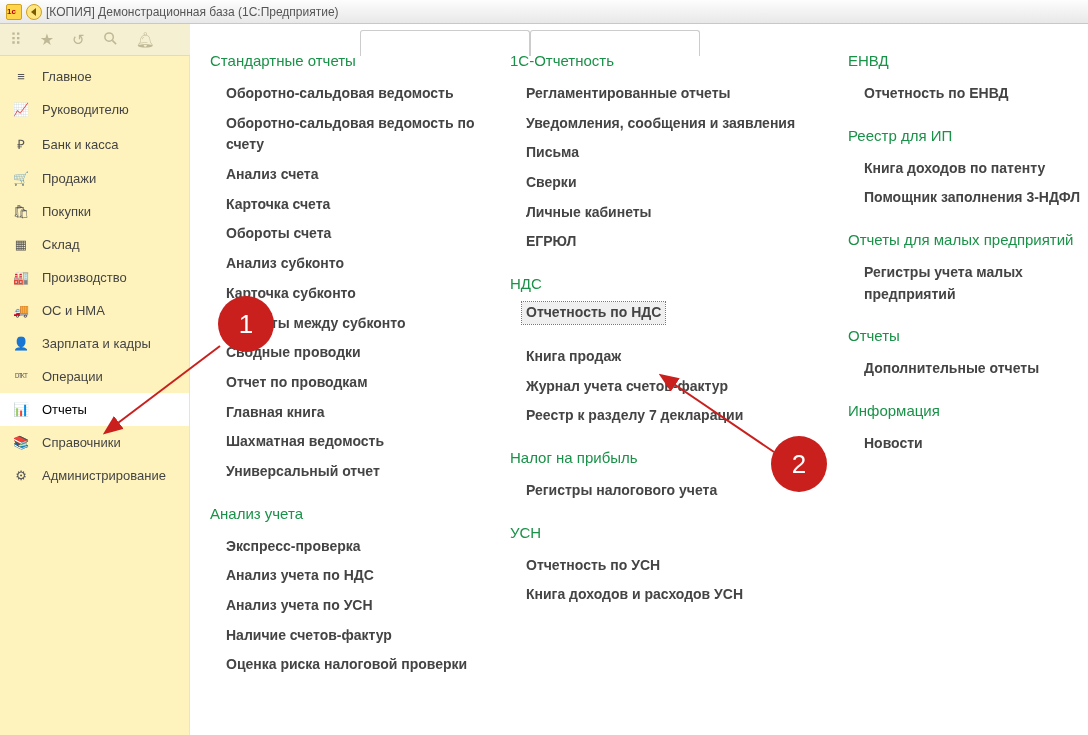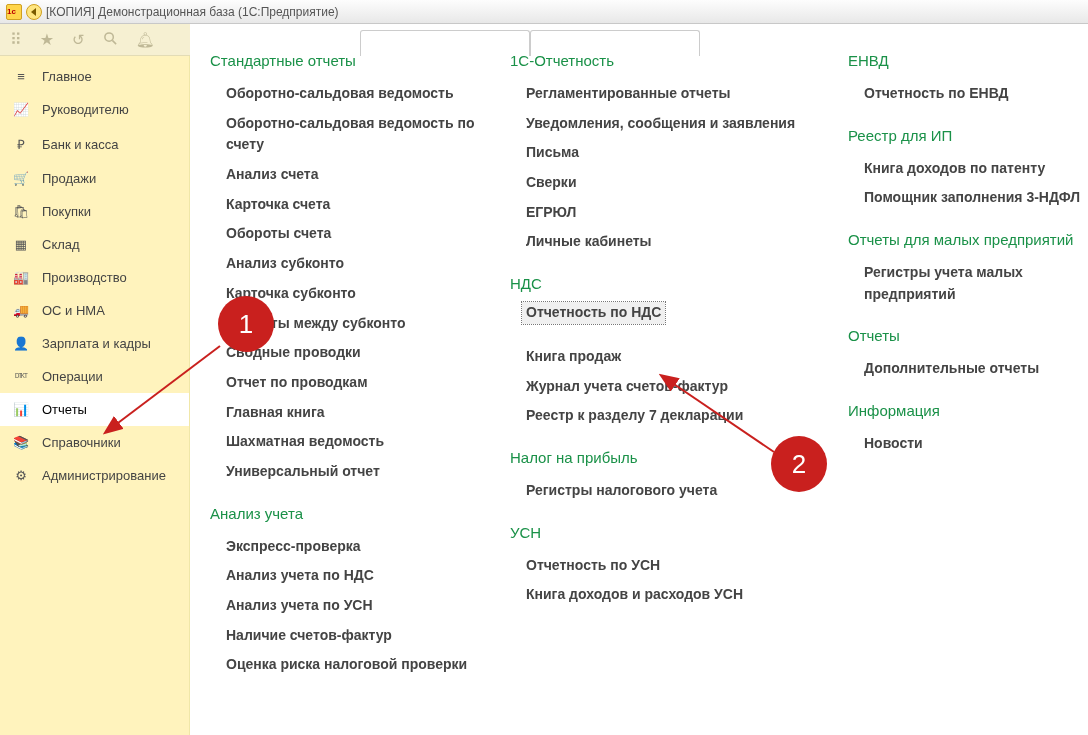--- a/index.html
+++ b/index.html
@@ -217,22 +217,22 @@
             <div class="link-item">Анализ учета по УСН</div>
             <div class="link-item">Наличие счетов-фактур</div>
             <div class="link-item">Оценка риска налоговой проверки</div>
           </div>
           <div class="col col2">
             <div class="section-title first">1С-Отчетность</div>
             <div class="link-item">Регламентированные отчеты</div>
             <div class="link-item">Уведомления, сообщения и заявления</div>
             <div class="link-item">Письма</div>
             <div class="link-item">Сверки</div>
+            <div class="link-item">Личные кабинеты</div>
             <div class="link-item">ЕГРЮЛ</div>
-            <div class="link-item">Личные кабинеты</div>
             <div class="section-title">НДС</div>
             <div><div class="link-item highlight">Отчетность по НДС</div></div>
             <div class="link-item">Книга продаж</div>
             <div class="link-item">Журнал учета счетов-фактур</div>
             <div class="link-item">Реестр к разделу 7 декларации</div>
             <div class="section-title">Налог на прибыль</div>
             <div class="link-item">Регистры налогового учета</div>
             <div class="section-title">УСН</div>
             <div class="link-item">Отчетность по УСН</div>
             <div class="link-item">Книга доходов и расходов УСН</div>

